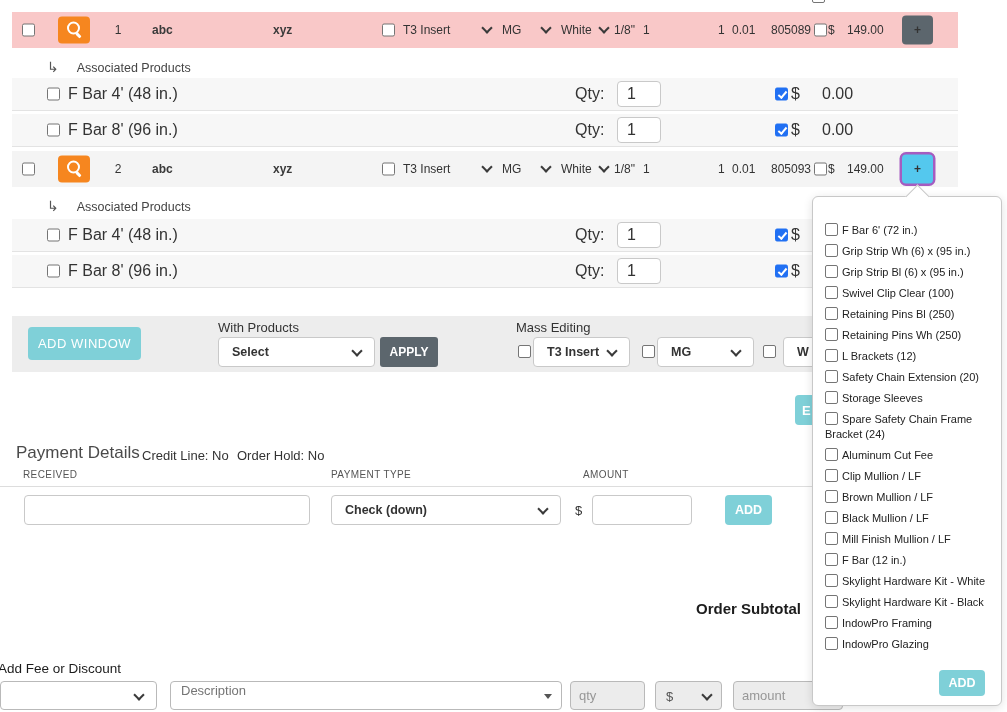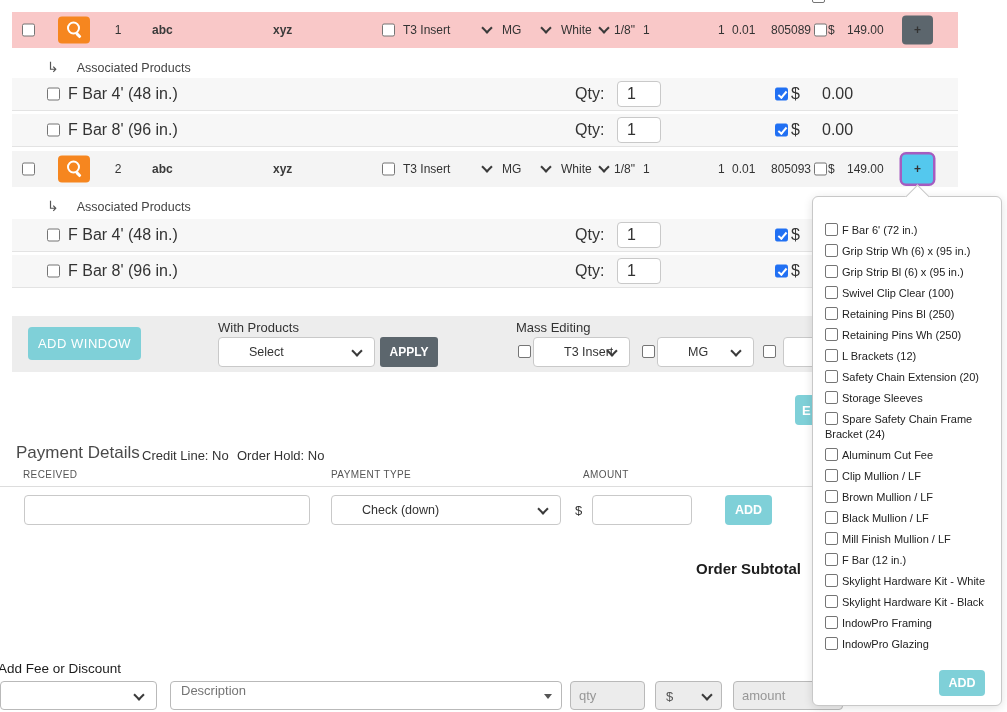--- a/index.html
+++ b/index.html
@@ -39,21 +39,21 @@
   .qty-input{width:44px;height:26px;border:1px solid #c9c9c9;border-radius:4px;font-size:13px;
       padding:0 0 0 9px;box-sizing:border-box;font-family:inherit;color:#333;}
 
   
   #toolbar{position:absolute;left:12px;top:316px;width:946px;height:56px;background:#ededed;}
   #toolbar .lbl{position:absolute;font-size:13px;color:#333;}
   .btn-teal{background:#7fd0d8;color:#fff;border:0;border-radius:4px;font-family:inherit;cursor:pointer;}
   .btn-dark{background:#5c666d;color:#fff;border:0;border-radius:3px;font-family:inherit;cursor:pointer;}
   .tsel{position:absolute;background:#fff;border:1px solid #c9c9c9;border-radius:4px;box-sizing:border-box;
       font-size:12.5px;color:#333;cursor:pointer;}
-  .tsel .txt{position:absolute;left:30px;top:50%;transform:translateY(-50%);white-space:nowrap;}
+  .tsel .txt{position:absolute;left:13px;top:50%;transform:translateY(-50%);white-space:nowrap;font-weight:bold;}
   .tsel .chev{position:absolute;right:13px;top:50%;margin-top:-5px;}
 
   
   .pay-title{position:absolute;left:16px;top:443px;font-size:17px;color:#4a4a4a;}
   .pay-credit{position:absolute;top:448px;font-size:13px;color:#333;}
   .col-lbl{position:absolute;top:469px;font-size:10px;color:#555;letter-spacing:.4px;}
   .pay-rule{position:absolute;left:0;top:486px;width:958px;height:1px;background:#ddd;}
   .txt-input{position:absolute;border:1px solid #c9c9c9;border-radius:4px;box-sizing:border-box;
       font-size:13px;padding:0 8px;font-family:inherit;color:#333;background:#fff;}
 
@@ -231,21 +231,21 @@
 
   <input class="txt-input" style="left: 24px; top: 495px; width: 286px; height: 30px;">
   <div class="tsel" style="left:331px;top:495px;width:230px;height:30px;">
     <span class="txt">Check (down)</span>
       <span class="chev"></span>
   </div>
   <span class="pos" style="left:575px;top:503px;font-size:13px;">$</span>
   <input class="txt-input" style="left: 592px; top: 495px; width: 100px; height: 30px;">
   <button class="btn-teal" style="position:absolute;left:725px;top:495px;width:47px;height:30px;font-size:12.5px;font-weight:700;">ADD</button>
 
-  <div class="total-line" style="top:560px;">Order Subtotal</div>
+  <div class="total-line" style="top:600px;">Order Subtotal</div>
 
   <div class="fee-title">Add Fee or Discount</div>
   <div class="tsel" style="left:0px;top:681px;width:157px;height:29px;border-color:#b9b9b9;">
     <span class="chev"></span>
   </div>
   <div class="combo" style="left:170px;top:681px;width:392px;height:29px;">
     <input placeholder="Description" style="">
     <span class="caret"></span>
   </div>
   <input class="gray-input" style="left: 570px; top: 681px; width: 75px; height: 29px;" placeholder="qty">

